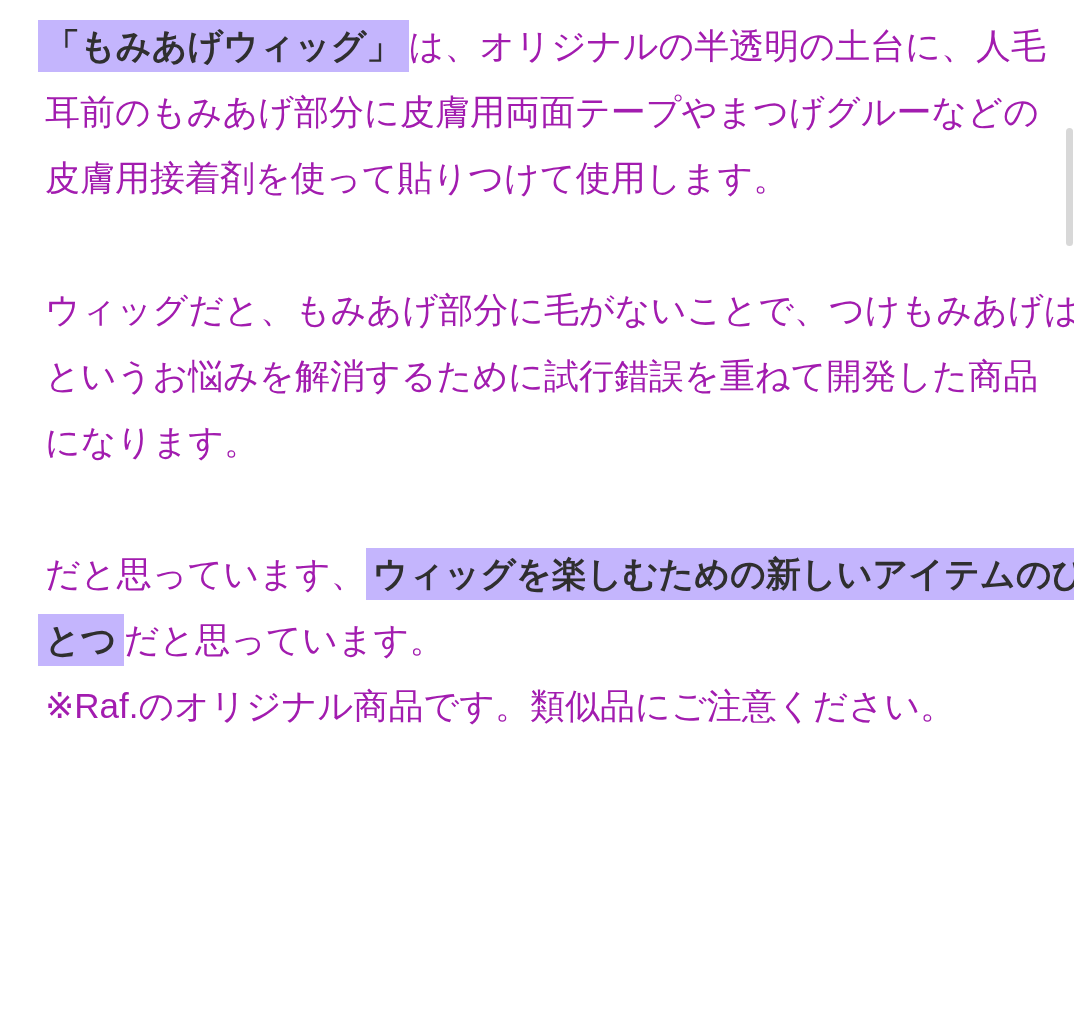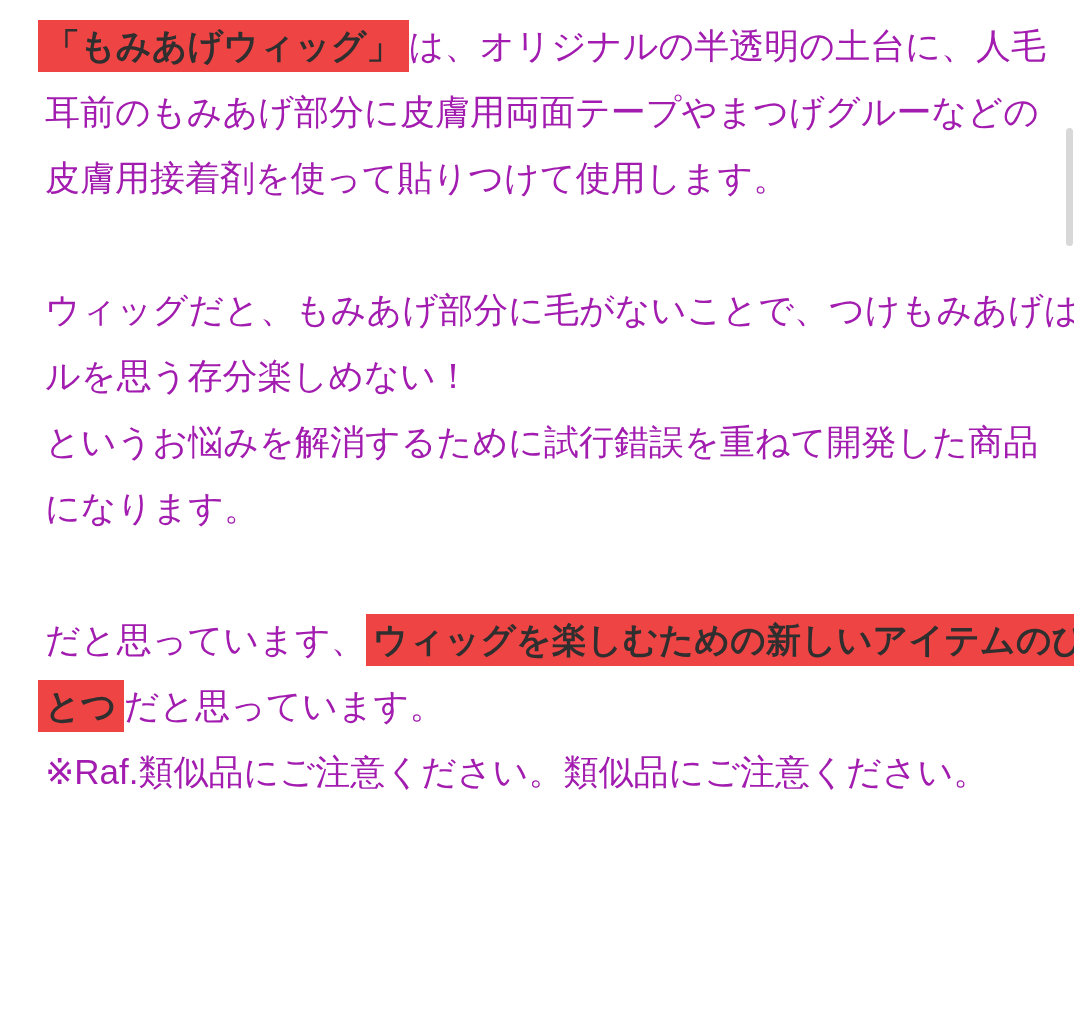--- a/index.html
+++ b/index.html
@@ -26,21 +26,21 @@
   }
   .line {
     height: 66px;
     line-height: 66px;
     white-space: nowrap;
   }
   .seg {
     color: #a21caf;
   }
   .hl {
-    background: #ef4444;
+    background: #c4b5fd;
     font-weight: 700;
     color: #2f2f2f;
     padding: 6px 7px 7px 7px;
   }
   .hl.lead {
     margin-left: -7px;
   }
   .scrollbar-track {
     position: absolute;
     top: 0;
@@ -75,23 +75,20 @@
   <div class="line">
     <span class="seg">皮膚用接着剤を使って貼りつけて使用します。</span>
   </div>
 
   <div class="line"></div>
 
   <div class="line">
     <span class="seg">ウィッグだと、もみあげ部分に毛がないことで、つけもみあげは</span>
   </div>
 
-  <div class="line">
-    <span class="seg">ルを思う存分楽しめない！</span>
-  </div>
 
   <div class="line">
     <span class="seg">というお悩みを解消するために試行錯誤を重ねて開発した商品</span>
   </div>
 
   <div class="line">
     <span class="seg">になります。</span>
   </div>
 
   <div class="line"></div>
@@ -100,20 +97,20 @@
     <span class="seg">だと思っています、</span><span class="seg hl">ウィッグを楽しむための新しいアイテムのひ</span>
   </div>
 
   <div class="line">
     <span class="seg hl lead">とつ</span><span class="seg">だと思っています。</span>
   </div>
 
 
 
   <div class="line">
-    <span class="seg">※Raf.類似品にご注意ください。類似品にご注意ください。</span>
+    <span class="seg">※Raf.のオリジナル商品です。類似品にご注意ください。</span>
   </div>
 
 </div>
 
 <div class="scrollbar-track">
   <div class="scrollbar-thumb"></div>
 </div>
 
 </body></html>

